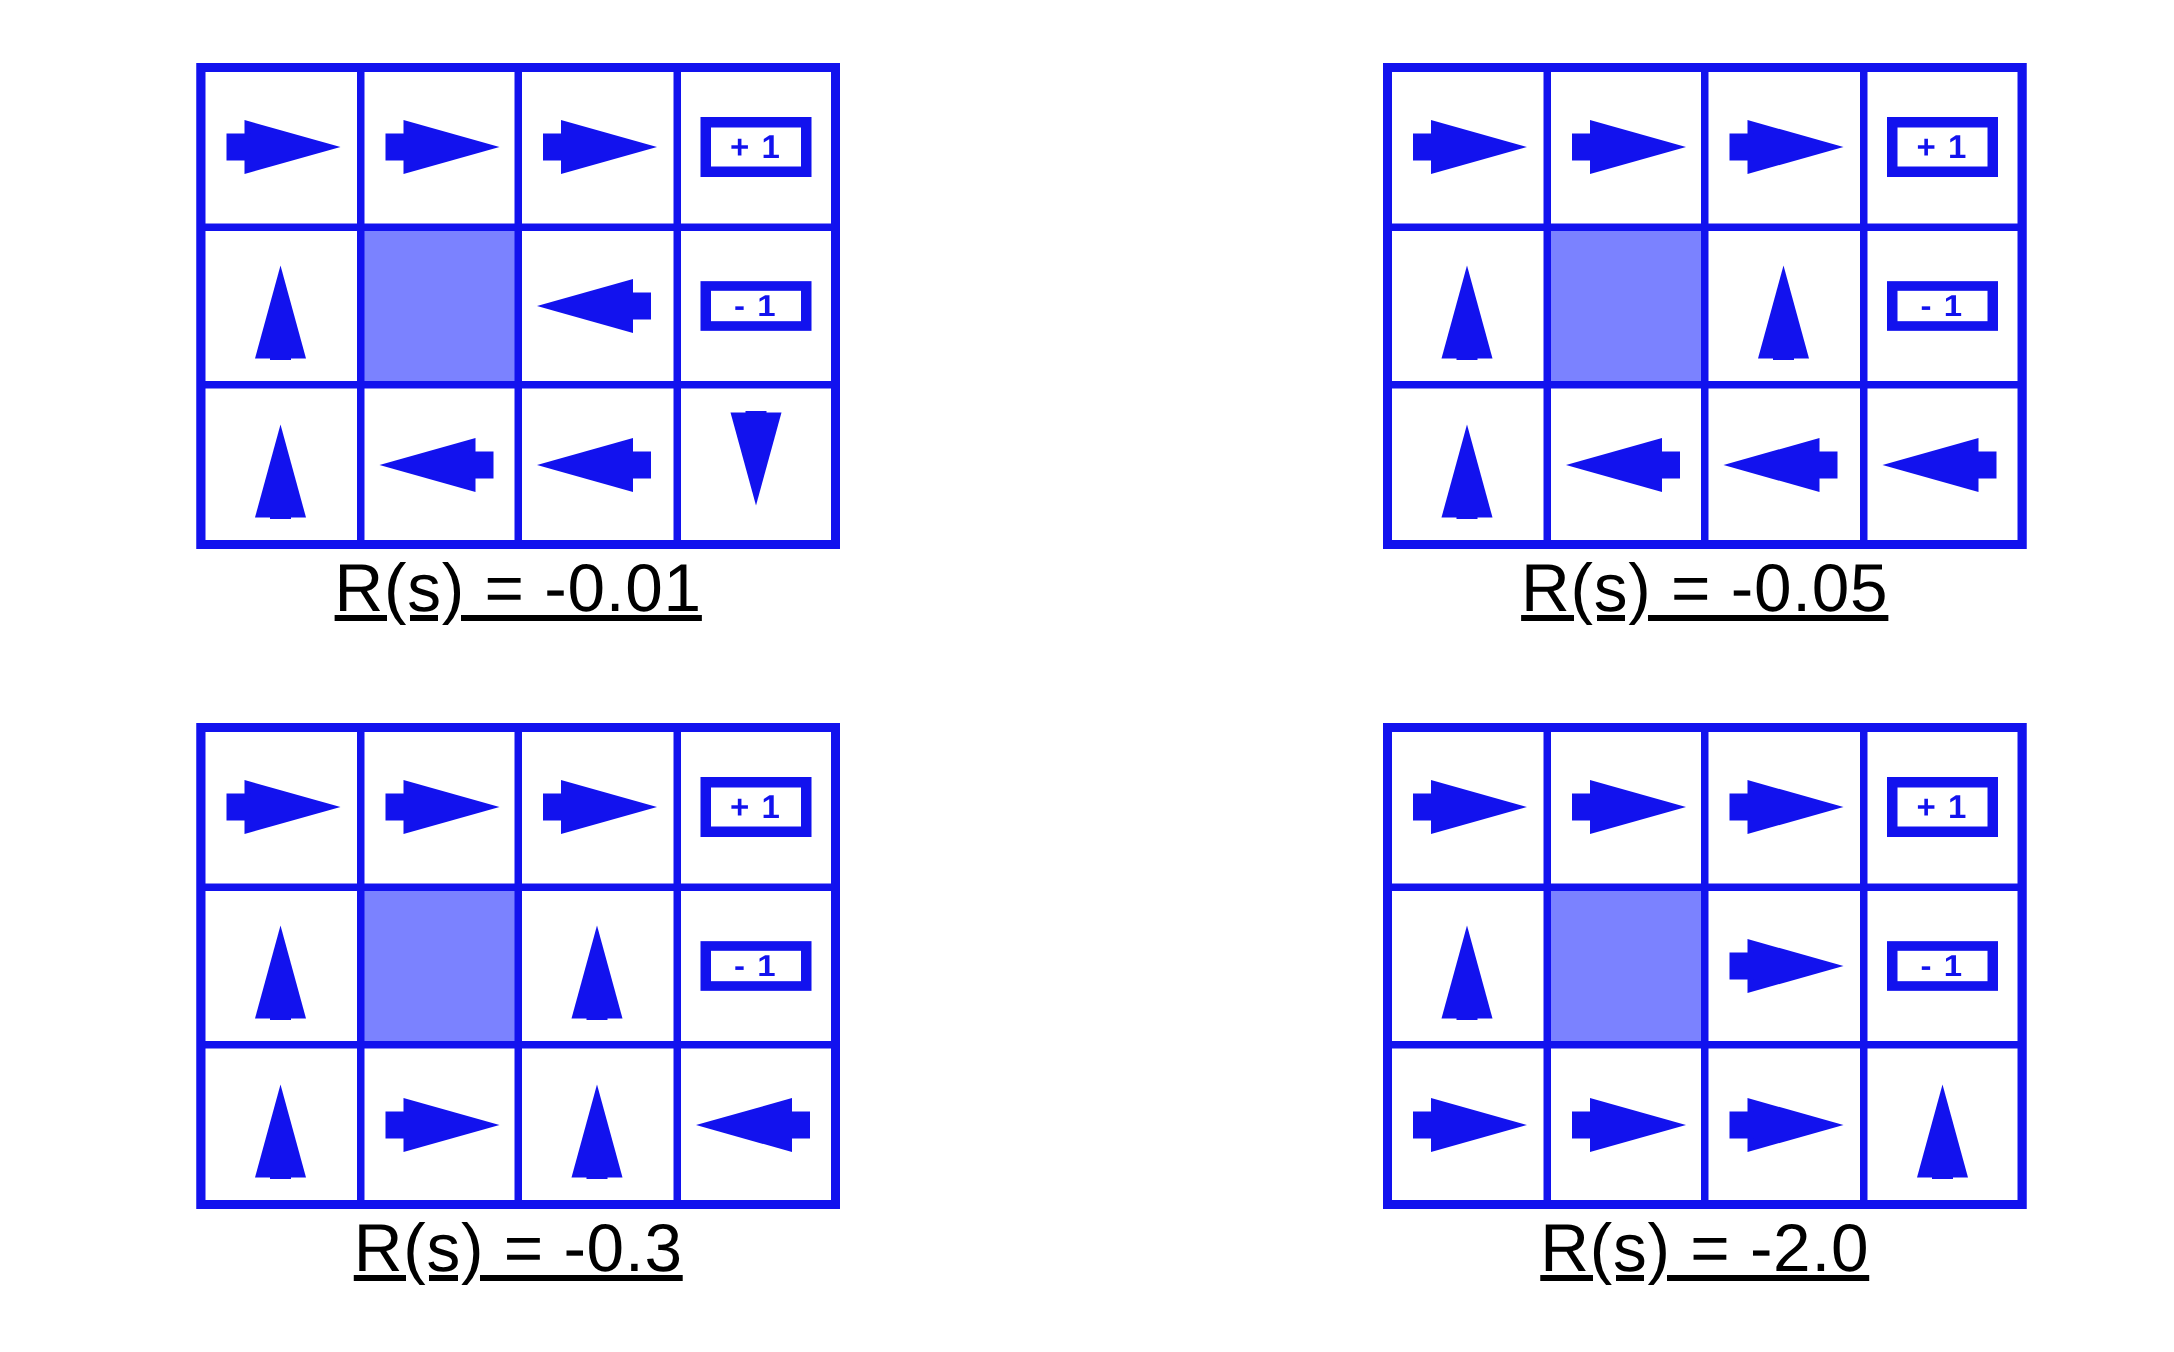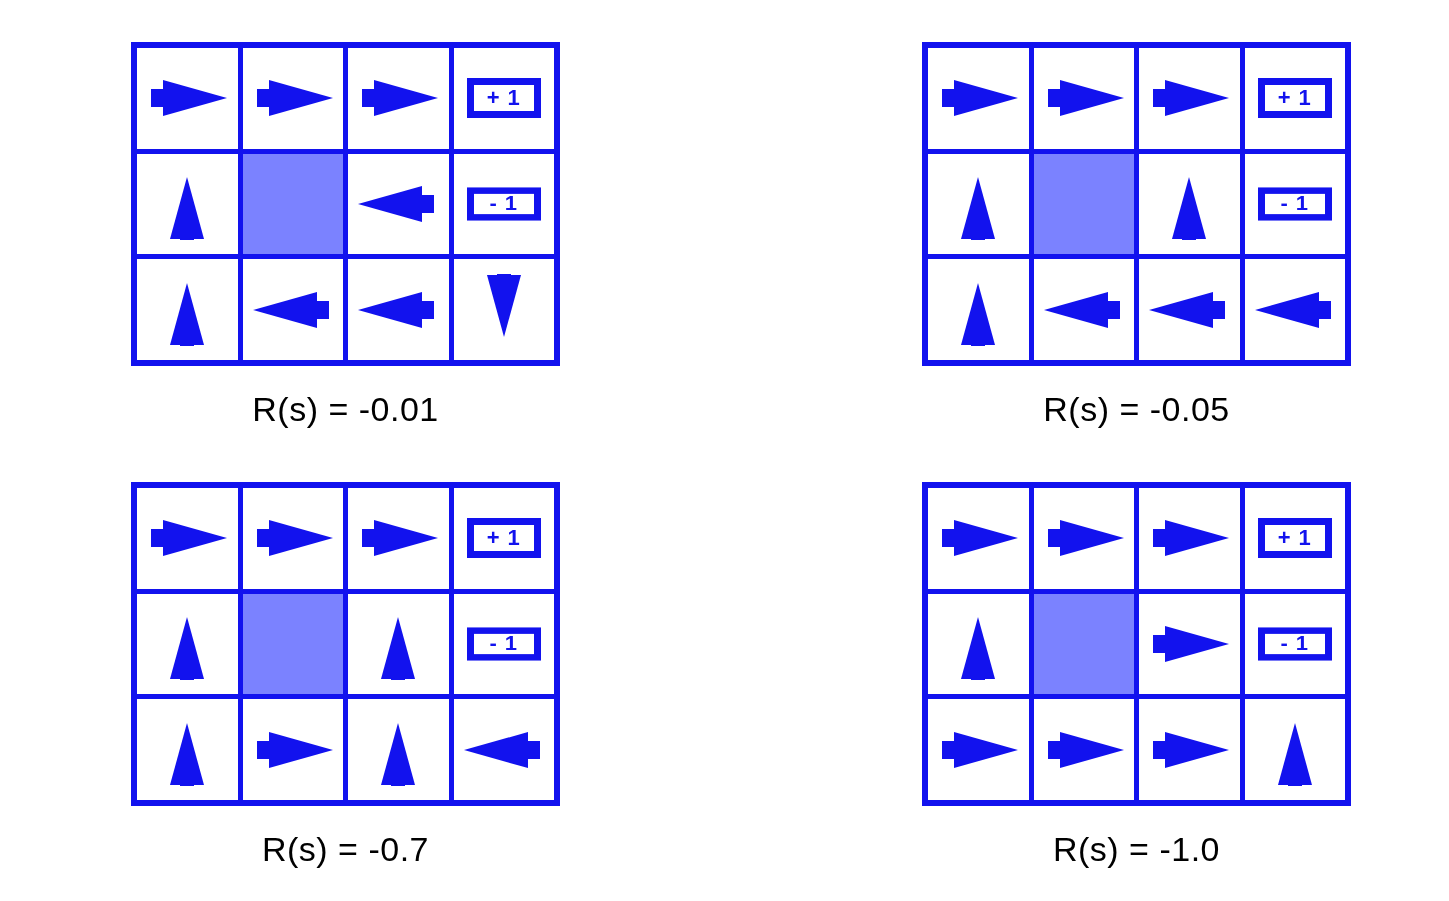--- a/index.html
+++ b/index.html
@@ -140,25 +140,25 @@
   .badge.minus {
     width: 74px; height: 36px;
     font-size: 22px;
     transform: scaleY(0.92);
   }
 
   
   .caption {
     width: 429px;
     text-align: center;
-    margin-top: 24px;
     color: #000000;
-    font-size: 34px;
+    font-size: 45px;
     font-family: "Liberation Sans", sans-serif;
     letter-spacing: 0.5px;
+    text-decoration: underline;
   }
 </style>
 </head>
 <body>
 
 <div class="panels">
 
   <div class="panel panel-tl">
     <div class="grid">
         <div class="cell">
@@ -350,21 +350,21 @@
             <span class="tail"></span>
           </span>
         </div>
         <div class="cell">
           <span class="arrow left">
             <span class="head"></span>
             <span class="tail"></span>
           </span>
         </div>
       </div>
-    <div class="caption">R(s) = -0.7</div>
+    <div class="caption">R(s) = -0.3</div>
   </div>
 
   <div class="panel panel-br">
     <div class="grid">
         <div class="cell">
           <span class="arrow right">
             <span class="head"></span>
             <span class="tail"></span>
           </span>
         </div>
@@ -417,16 +417,16 @@
             <span class="tail"></span>
           </span>
         </div>
         <div class="cell">
           <span class="arrow up">
             <span class="head"></span>
             <span class="tail"></span>
           </span>
         </div>
       </div>
-    <div class="caption">R(s) = -1.0</div>
+    <div class="caption">R(s) = -2.0</div>
   </div>
 
 </div>
 
 </body></html>

